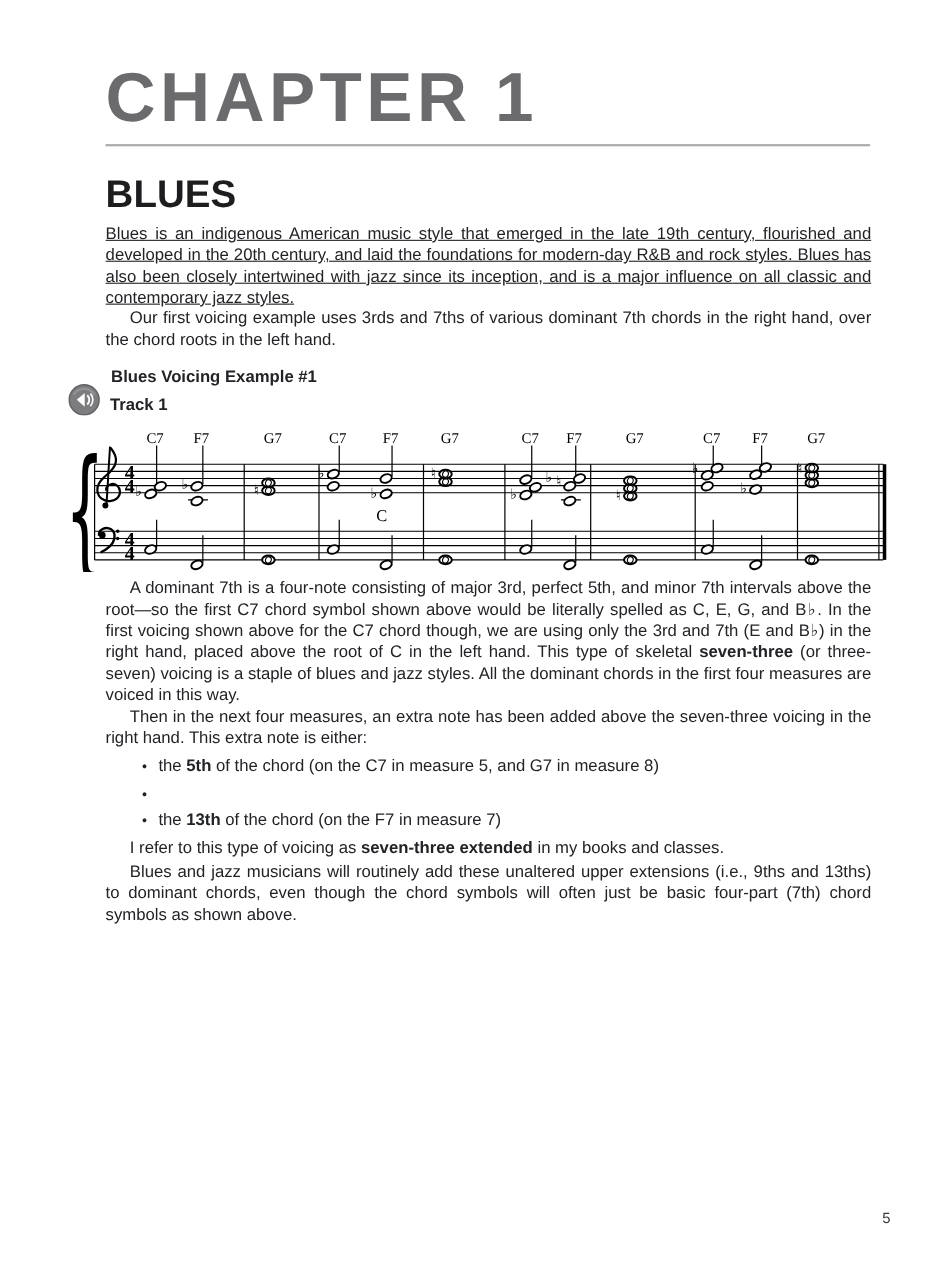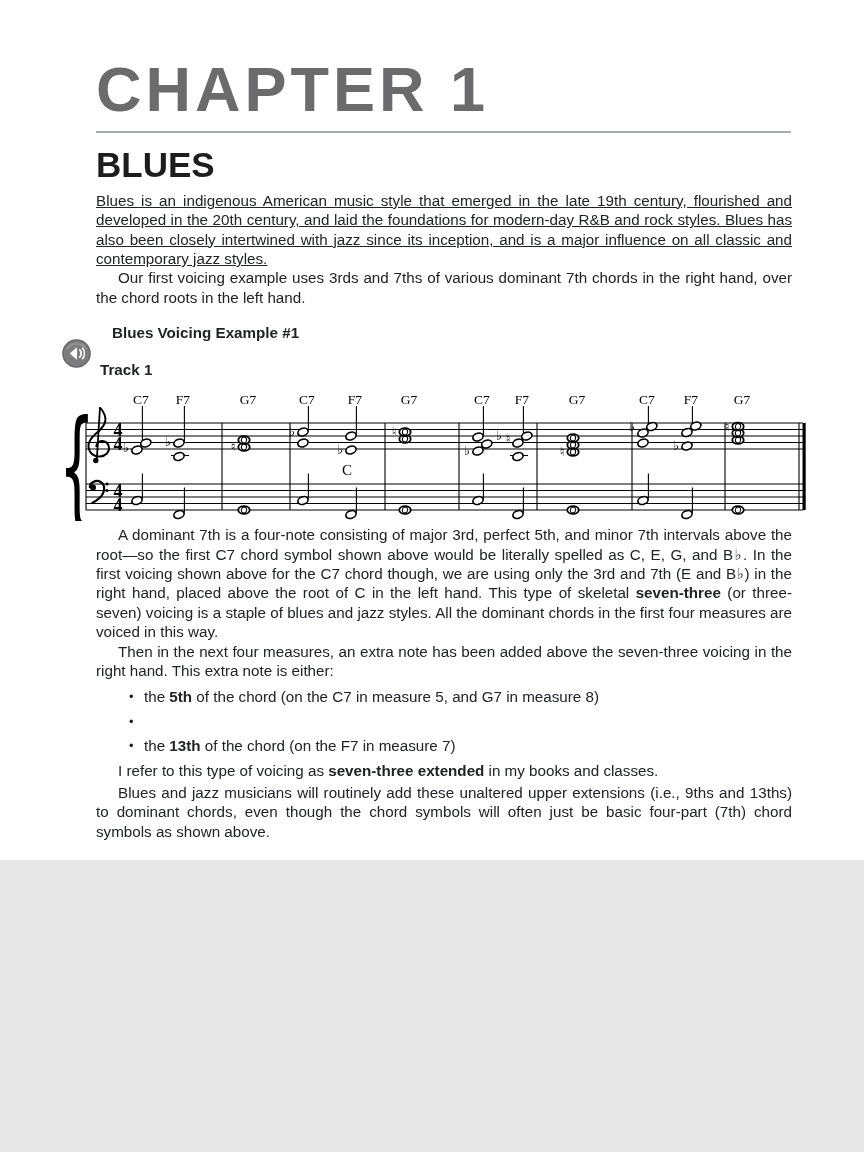--- a/index.html
+++ b/index.html
@@ -1,35 +1,35 @@
 <!DOCTYPE html>
 <html><head>
 <meta charset="utf-8">
 <style>
   html,body{margin:0;padding:0;background:#e8e8e8;}
   .page{
-    position:relative;width:864px;height:860px;margin:0 auto;background:#ffffff;
+    position:relative;width:864px;height:1152px;margin:0 auto;background:#ffffff;
     font-family:"Liberation Sans","DejaVu Sans",sans-serif;color:#222326;overflow:hidden;
   }
   .content{position:absolute;left:96px;top:0;width:696px;}
   .chapter-title{
     margin:0;padding-top:58px;font-size:63px;font-weight:bold;line-height:1;
     color:#6b6b6e;letter-spacing:4px;
   }
   .rule{border:none;border-top:2px solid #aaabad;margin:10px 0 0 0;width:695px;}
   .section-title{
-    margin:14px 0 0 0;font-size:35px;font-weight:bold;line-height:1.05;
+    margin:26px 0 0 0;font-size:35px;font-weight:bold;line-height:1.05;
     color:#1d1d1f;letter-spacing:0px;
   }
   p.body{margin:0;font-size:15.2px;line-height:19.4px;text-align:justify;}
   p.body.first{margin-top:7px;text-decoration:underline;}
   .indent{text-indent:22px;}
   b{font-weight:bold;}
   .example-head{position:relative;margin-top:14px;}
-  .example-title{font-size:15.2px;font-weight:bold;line-height:20px;margin:16px;}
+  .example-title{font-size:15.2px;font-weight:bold;line-height:20px;margin:5px;}
   .example-track{font-size:15.2px;font-weight:bold;line-height:22px;margin:4px;}
   .audio-icon{position:absolute;left:-34px;top:16px;width:29px;height:29px;}
   .score-wrap{margin:4px 0 0 -30px;width:744px;height:132px;}
   .after-score{margin-top:15px;}
   .bullets{margin:7px 0 0 0;}
   .bullet{display:flex;margin:5px 0;padding-left:33px;font-size:15.2px;line-height:19.4px;}
   .bullet .dot{width:15px;flex:0 0 15px;font-size:13px;}
   .pageno{position:absolute;left:802px;top:1100px;font-size:13.5px;color:#3a3a3c;}
 </style>
 </head>

